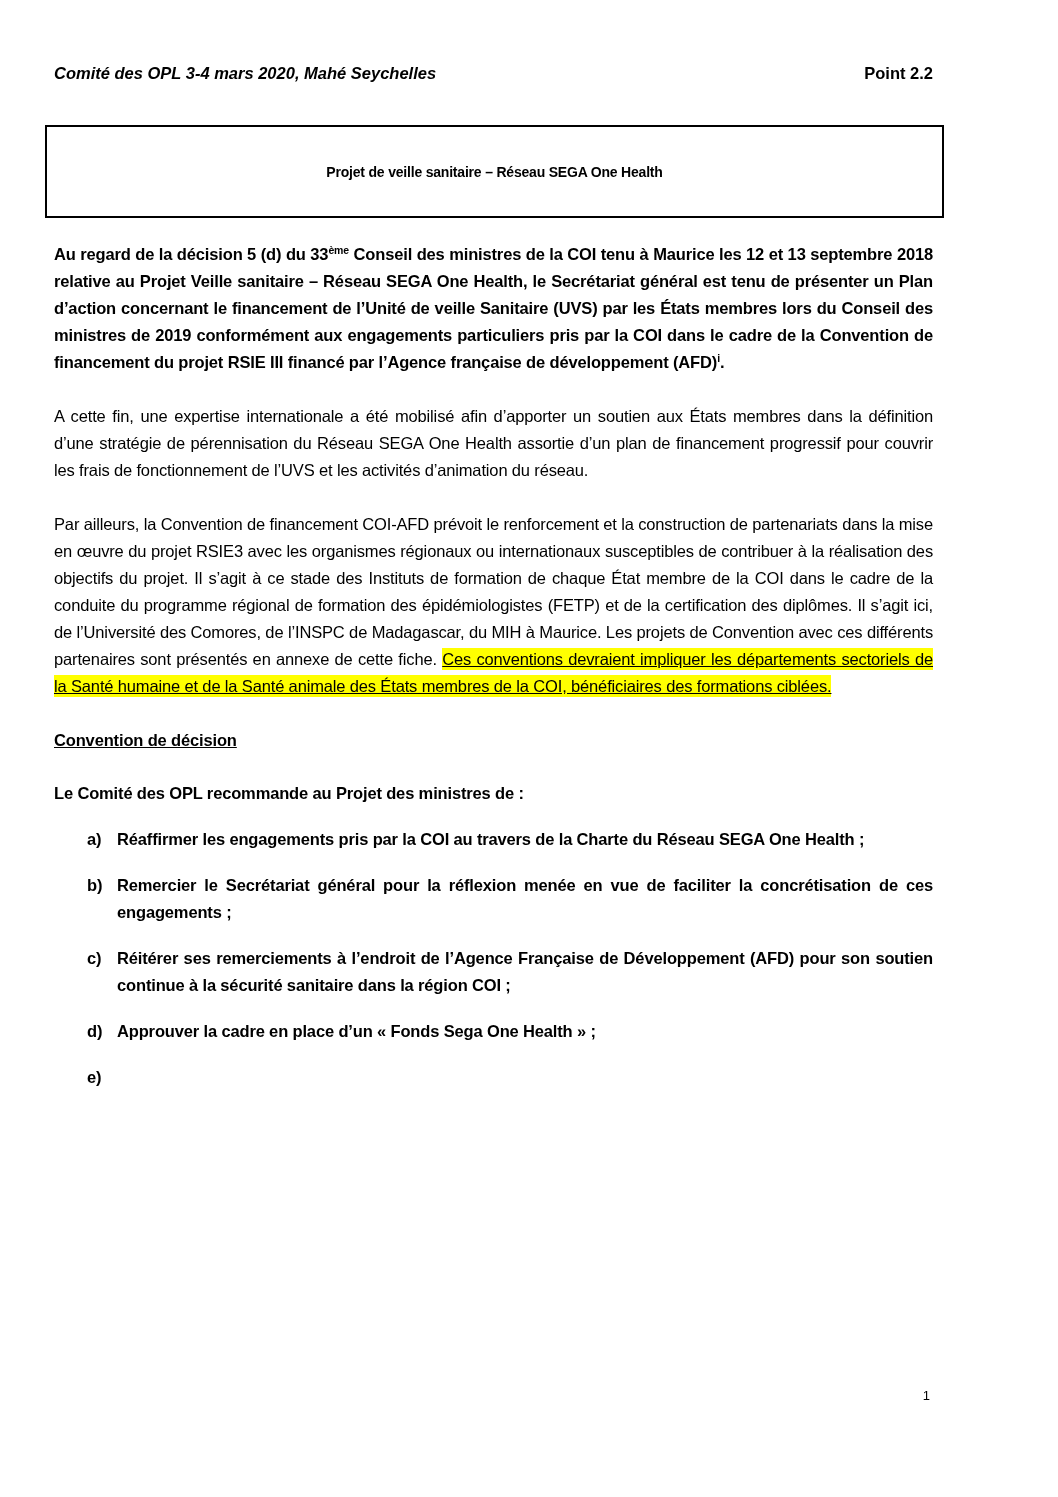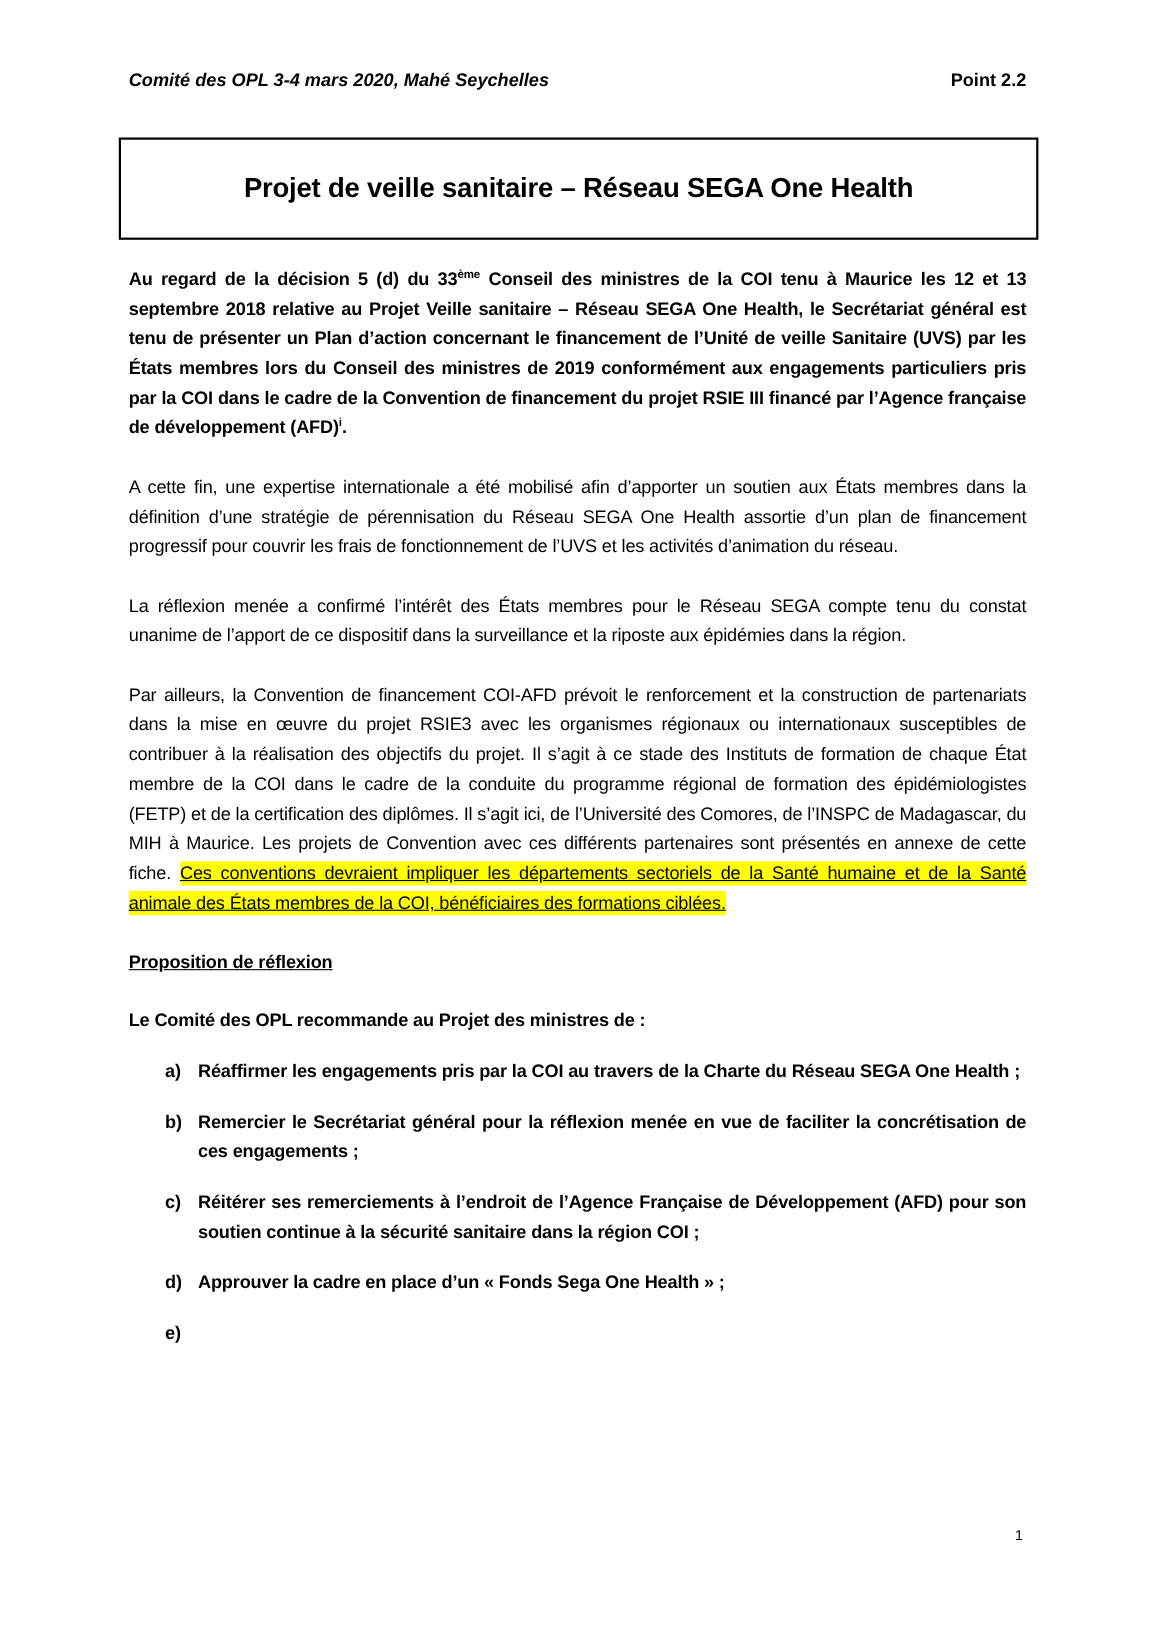--- a/index.html
+++ b/index.html
@@ -8,21 +8,21 @@
     background: #ffffff;
   }
   .page {
     position: relative;
     width: 1058px;
     height: 1497px;
     background: #ffffff;
     color: #000000;
     font-family: "Liberation Sans", sans-serif;
     box-sizing: border-box;
-    padding: 63px 125px 0 117px;
+    padding: 63px 125px 0 54px;
     overflow: hidden;
   }
   
   .header-row {
     display: flex;
     justify-content: space-between;
     align-items: baseline;
     font-size: 16.5px;
     font-weight: bold;
     line-height: 20px;
@@ -33,21 +33,21 @@
     margin: 42px -11px 0 -9px;
     border: 2px solid #000000;
     height: 93px;
     box-sizing: border-box;
     display: flex;
     align-items: center;
     justify-content: center;
   }
   .title-box h1 {
     margin: 0;
-    font-size: 25px;
+    font-size: 14px;
     font-weight: bold;
     letter-spacing: -0.2px;
   }
   
   .doc-body {
     margin-top: 23px;
     font-size: 16.5px;
     line-height: 27px;
     text-align: justify;
     letter-spacing: -0.15px;
@@ -108,26 +108,25 @@
   <div class="title-box">
     <h1>Projet de veille sanitaire – Réseau SEGA One Health</h1>
   </div>
 
   <div class="doc-body">
 
     <p class="para bold"><span>Au regard de la décision 5 (d) du 33</span><sup class="fn">ème</sup><span> Conseil des ministres de la COI tenu à Maurice les 12 et 13 septembre 2018 relative au Projet Veille sanitaire – Réseau SEGA One Health, le Secrétariat général est tenu de présenter un Plan d’action concernant le financement de l’Unité de veille Sanitaire (UVS) par les États membres lors du Conseil des ministres de 2019 conformément aux engagements particuliers pris par la COI dans le cadre de la Convention de financement du projet RSIE III financé par l’Agence française de développement (AFD)</span><sup class="fn">i</sup><span>.</span></p>
 
     <p class="para">A cette fin, une expertise internationale a été mobilisé afin d’apporter un soutien aux États membres dans la définition d’une stratégie de pérennisation du Réseau SEGA One Health assortie d’un plan de financement progressif pour couvrir les frais de fonctionnement de l’UVS et les activités d’animation du réseau.</p>
 
-    <p class="para">La réflexion menée a confirmé l’intérêt des États membres pour le Réseau SEGA compte tenu du constat unanime de l’apport de ce dispositif dans la surveillance et la riposte aux épidémies dans la région.</p>
 
 
     <p class="para"><span>Par ailleurs, la Convention de financement COI-AFD prévoit le renforcement et la construction de partenariats dans la mise en œuvre du projet RSIE3 avec les organismes régionaux ou internationaux susceptibles de contribuer à la réalisation des objectifs du projet. Il s’agit à ce stade des Instituts de formation de chaque État membre de la COI dans le cadre de la conduite du programme régional de formation des épidémiologistes (FETP) et de la certification des diplômes. Il s’agit ici, de l’Université des Comores, de l’INSPC de Madagascar, du MIH à Maurice. Les projets de Convention avec ces différents partenaires sont présentés en annexe de cette fiche. </span><mark class="hl" style="background-color: rgb(255, 255, 0);">Ces conventions devraient impliquer les départements sectoriels de la Santé humaine et de la Santé animale des États membres de la COI, bénéficiaires des formations ciblées.</mark></p>
 
-    <p class="decision-heading">Proposition de réflexion</p>
+    <p class="decision-heading">Convention de décision</p>
 
     <p class="decision-intro">Le Comité des OPL recommande au Projet des ministres de :</p>
 
     <div class="list-item">
       <span class="marker">a)</span>
       <span class="item-text">Réaffirmer les engagements pris par la COI au travers de la Charte du Réseau SEGA One Health ;</span>
     </div>
 
     <div class="list-item">
       <span class="marker">b)</span>

